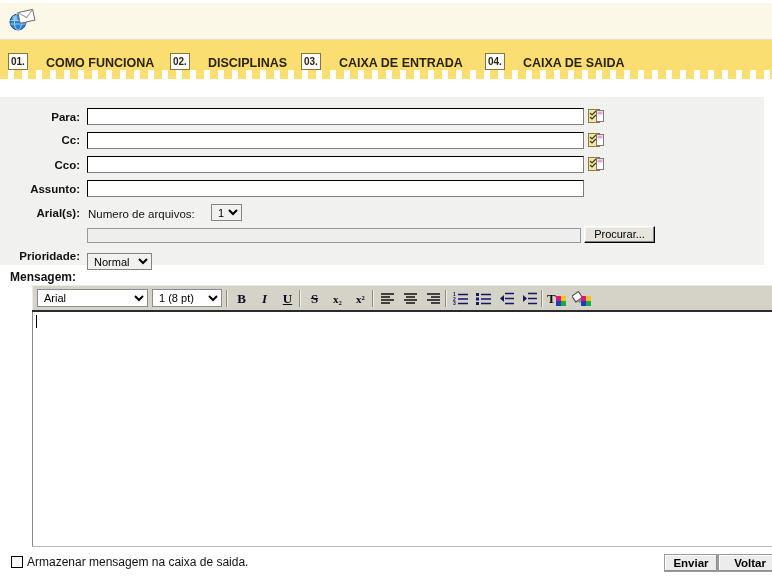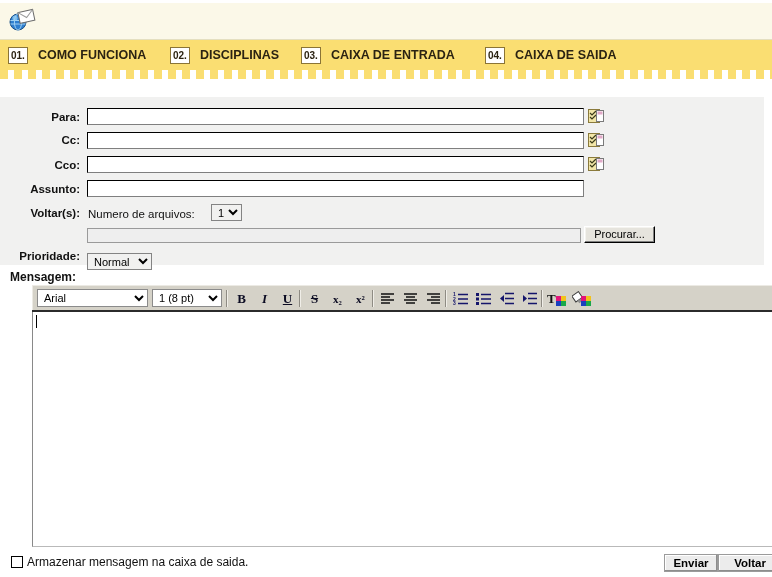--- a/index.html
+++ b/index.html
@@ -35,21 +35,21 @@
     white-space: nowrap;
   }
 
   
   #tabbar {
     position: absolute; left: 0; top: 40px; width: 772px; height: 30px;
     background: #fade72;
   }
   .tab {
     position: absolute; top: 0; height: 30px;
-    display: flex; align-items: center; gap: 10px;
+    display: flex; align-items: flex-end; gap: 18px;
     cursor: pointer;
   }
   .tab-num {
     display: inline-block;
     background: #ffffff;
     border: 1px solid #8a7436;
     font-family: "Liberation Sans", sans-serif;
     font-size: 10px; font-weight: bold; color: #2b2312;
     line-height: 13px;
     padding: 1px 2px 1px 2px;
@@ -295,21 +295,21 @@
       <path d="M2 4 l2 2 l4-4" fill="none" stroke="#3b3b1a" stroke-width="1.2"></path>
       <path d="M2 8 l2 2 l4-4" fill="none" stroke="#3b3b1a" stroke-width="1.2"></path>
       <rect x="8.5" y="1.5" width="7" height="11" fill="#ffffff" stroke="#7a7a7a"></rect>
       <rect x="9.5" y="2.5" width="5" height="3" fill="#e2a9c8"></rect>
     </svg>
   </div>
 
   <div class="flabel" style="left:0; top:86px; width:80px;">Assunto:</div>
   <input class="tinput" type="text" style="left: 87px; top: 83px; width: 497px; height: 17px;" value="">
 
-  <div class="flabel" style="left:0; top:110px; width:80px;">Voltar(s):</div>
+  <div class="flabel" style="left:0; top:110px; width:80px;">Arial(s):</div>
   <div class="plaintext" style="left:88px; top:111px;">Numero de arquivos:</div>
   <select class="winsel" id="attach-count" style="left:211px; top:107px; width:31px; height:17px;"><option>1</option><option>2</option><option>3</option><option>4</option><option>5</option></select>
 
   <div id="filefield" style="left:87px; top:226px; width:0; height:0;"></div>
   <input class="tinput" type="text" id="attach-file" style="left: 87px; top: 131px; width: 494px; height: 15px; background: rgb(238, 238, 238); border: 1px solid rgb(154, 154, 154);" value="">
   <div class="winbtn" style="left:584px; top:129px; width:71px; height:17px; line-height:15px;">Procurar...</div>
 
   <div class="flabel" style="left:0; top:153px; width:80px;">Prioridade:</div>
   <select class="winsel" id="priority-select" style="left:87px; top:156px; width:65px; height:17px;"><option>Baixa</option><option selected="">Normal</option><option>Alta</option></select>
 </div>

